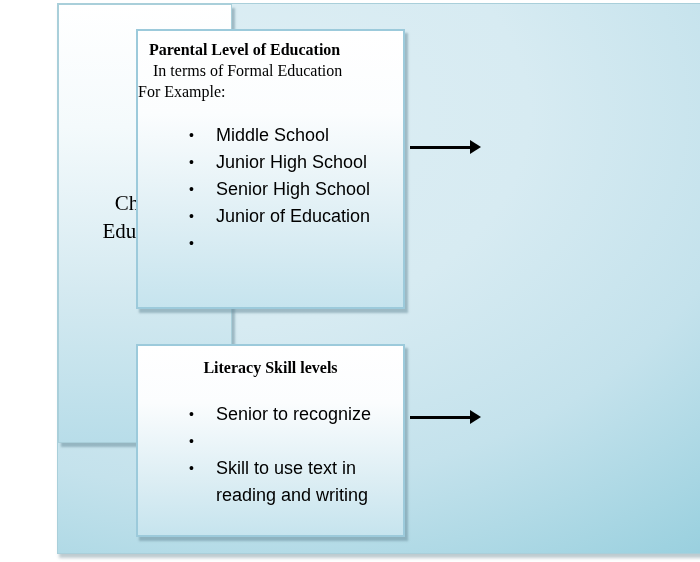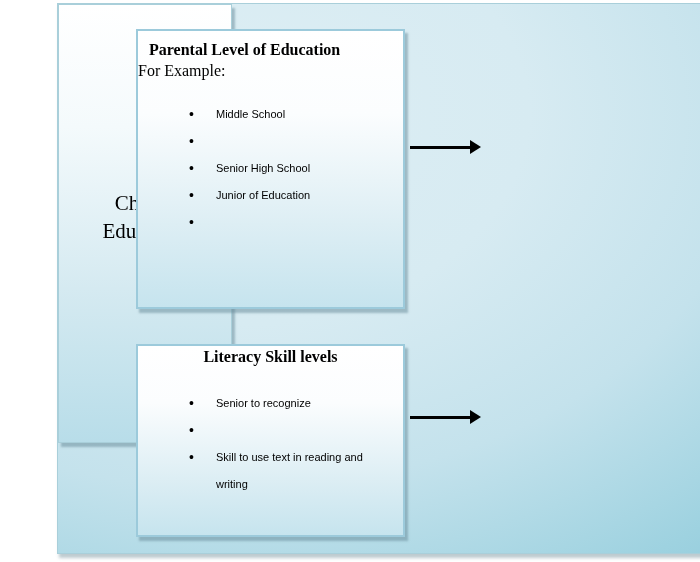--- a/index.html
+++ b/index.html
@@ -28,28 +28,28 @@
     background: linear-gradient(180deg, #ffffff 0%, #f4fafc 28%, #d5eaf1 65%, #b8dde9 100%);
     border:1px solid #a9cfda;
     box-shadow: 3px 4px 2px rgba(100,135,150,0.5);
     display:flex; flex-direction:column; align-items:center; justify-content:center;
     padding-bottom:14px;
   }
 
   .p-title   { font-weight:bold; font-size:16px; line-height:21px; padding:8px 0 0 11px; }
   .p-sub1    { font-size:16px; line-height:21px; padding-left:15px; }
   .p-sub2    { font-size:16px; line-height:21px; padding-left:0; }
-  .l-title   { font-weight:bold; font-size:16px; line-height:21px; text-align:center; }
+  .l-title   { font-weight:bold; font-size:16px; line-height:21px; padding-top:11px; text-align:center; }
 
   .bullet-list { display:block; }
   #box-parental .bullet-list { margin-top:20px; }
   #box-literacy .bullet-list { margin-top:23px; }
   .bullet-row  { display:flex; align-items:flex-start; padding-left:51px; }
   .dot         { width:27px; font-family:"Liberation Sans", sans-serif; font-size:14px; line-height:27px; }
-  .bullet-text { width:162px; font-family:"Liberation Sans", sans-serif; font-size:11px; line-height:27px; }
+  .bullet-text { width:162px; font-family:"Liberation Sans", sans-serif; font-size:18px; line-height:27px; }
 
   .child-line { font-size:21px; line-height:28px; text-align:center; }
 
   .arrow { position:absolute; width:71px; height:14px; }
   #arrow-top    { left:352px; top:136px; }
   #arrow-bottom { left:352px; top:406px; }
   .arrow .shaft {
     position:absolute; left:0; top:5.5px; width:61px; height:3px; background:#000;
   }
   .arrow .head {
@@ -60,28 +60,30 @@
 </style>
 </head>
 <body>
 
 <div class="canvas">
 
   <div class="outer-frame">
 
     <div class="panel" id="box-parental">
       <div class="p-title">Parental Level of Education</div>
+      <div class="p-sub1">In terms of Formal Education</div>
       <div class="p-sub2">For Example:</div>
       <div class="bullet-list">
           <div class="bullet-row">
             <span class="dot">•</span>
             <span class="bullet-text">Middle School</span>
           </div>
           <div class="bullet-row">
             <span class="dot">•</span>
+            <span class="bullet-text">Junior High School</span>
           </div>
           <div class="bullet-row">
             <span class="dot">•</span>
             <span class="bullet-text">Senior High School</span>
           </div>
           <div class="bullet-row">
             <span class="dot">•</span>
             <span class="bullet-text">Junior of Education</span>
           </div>
           <div class="bullet-row">

